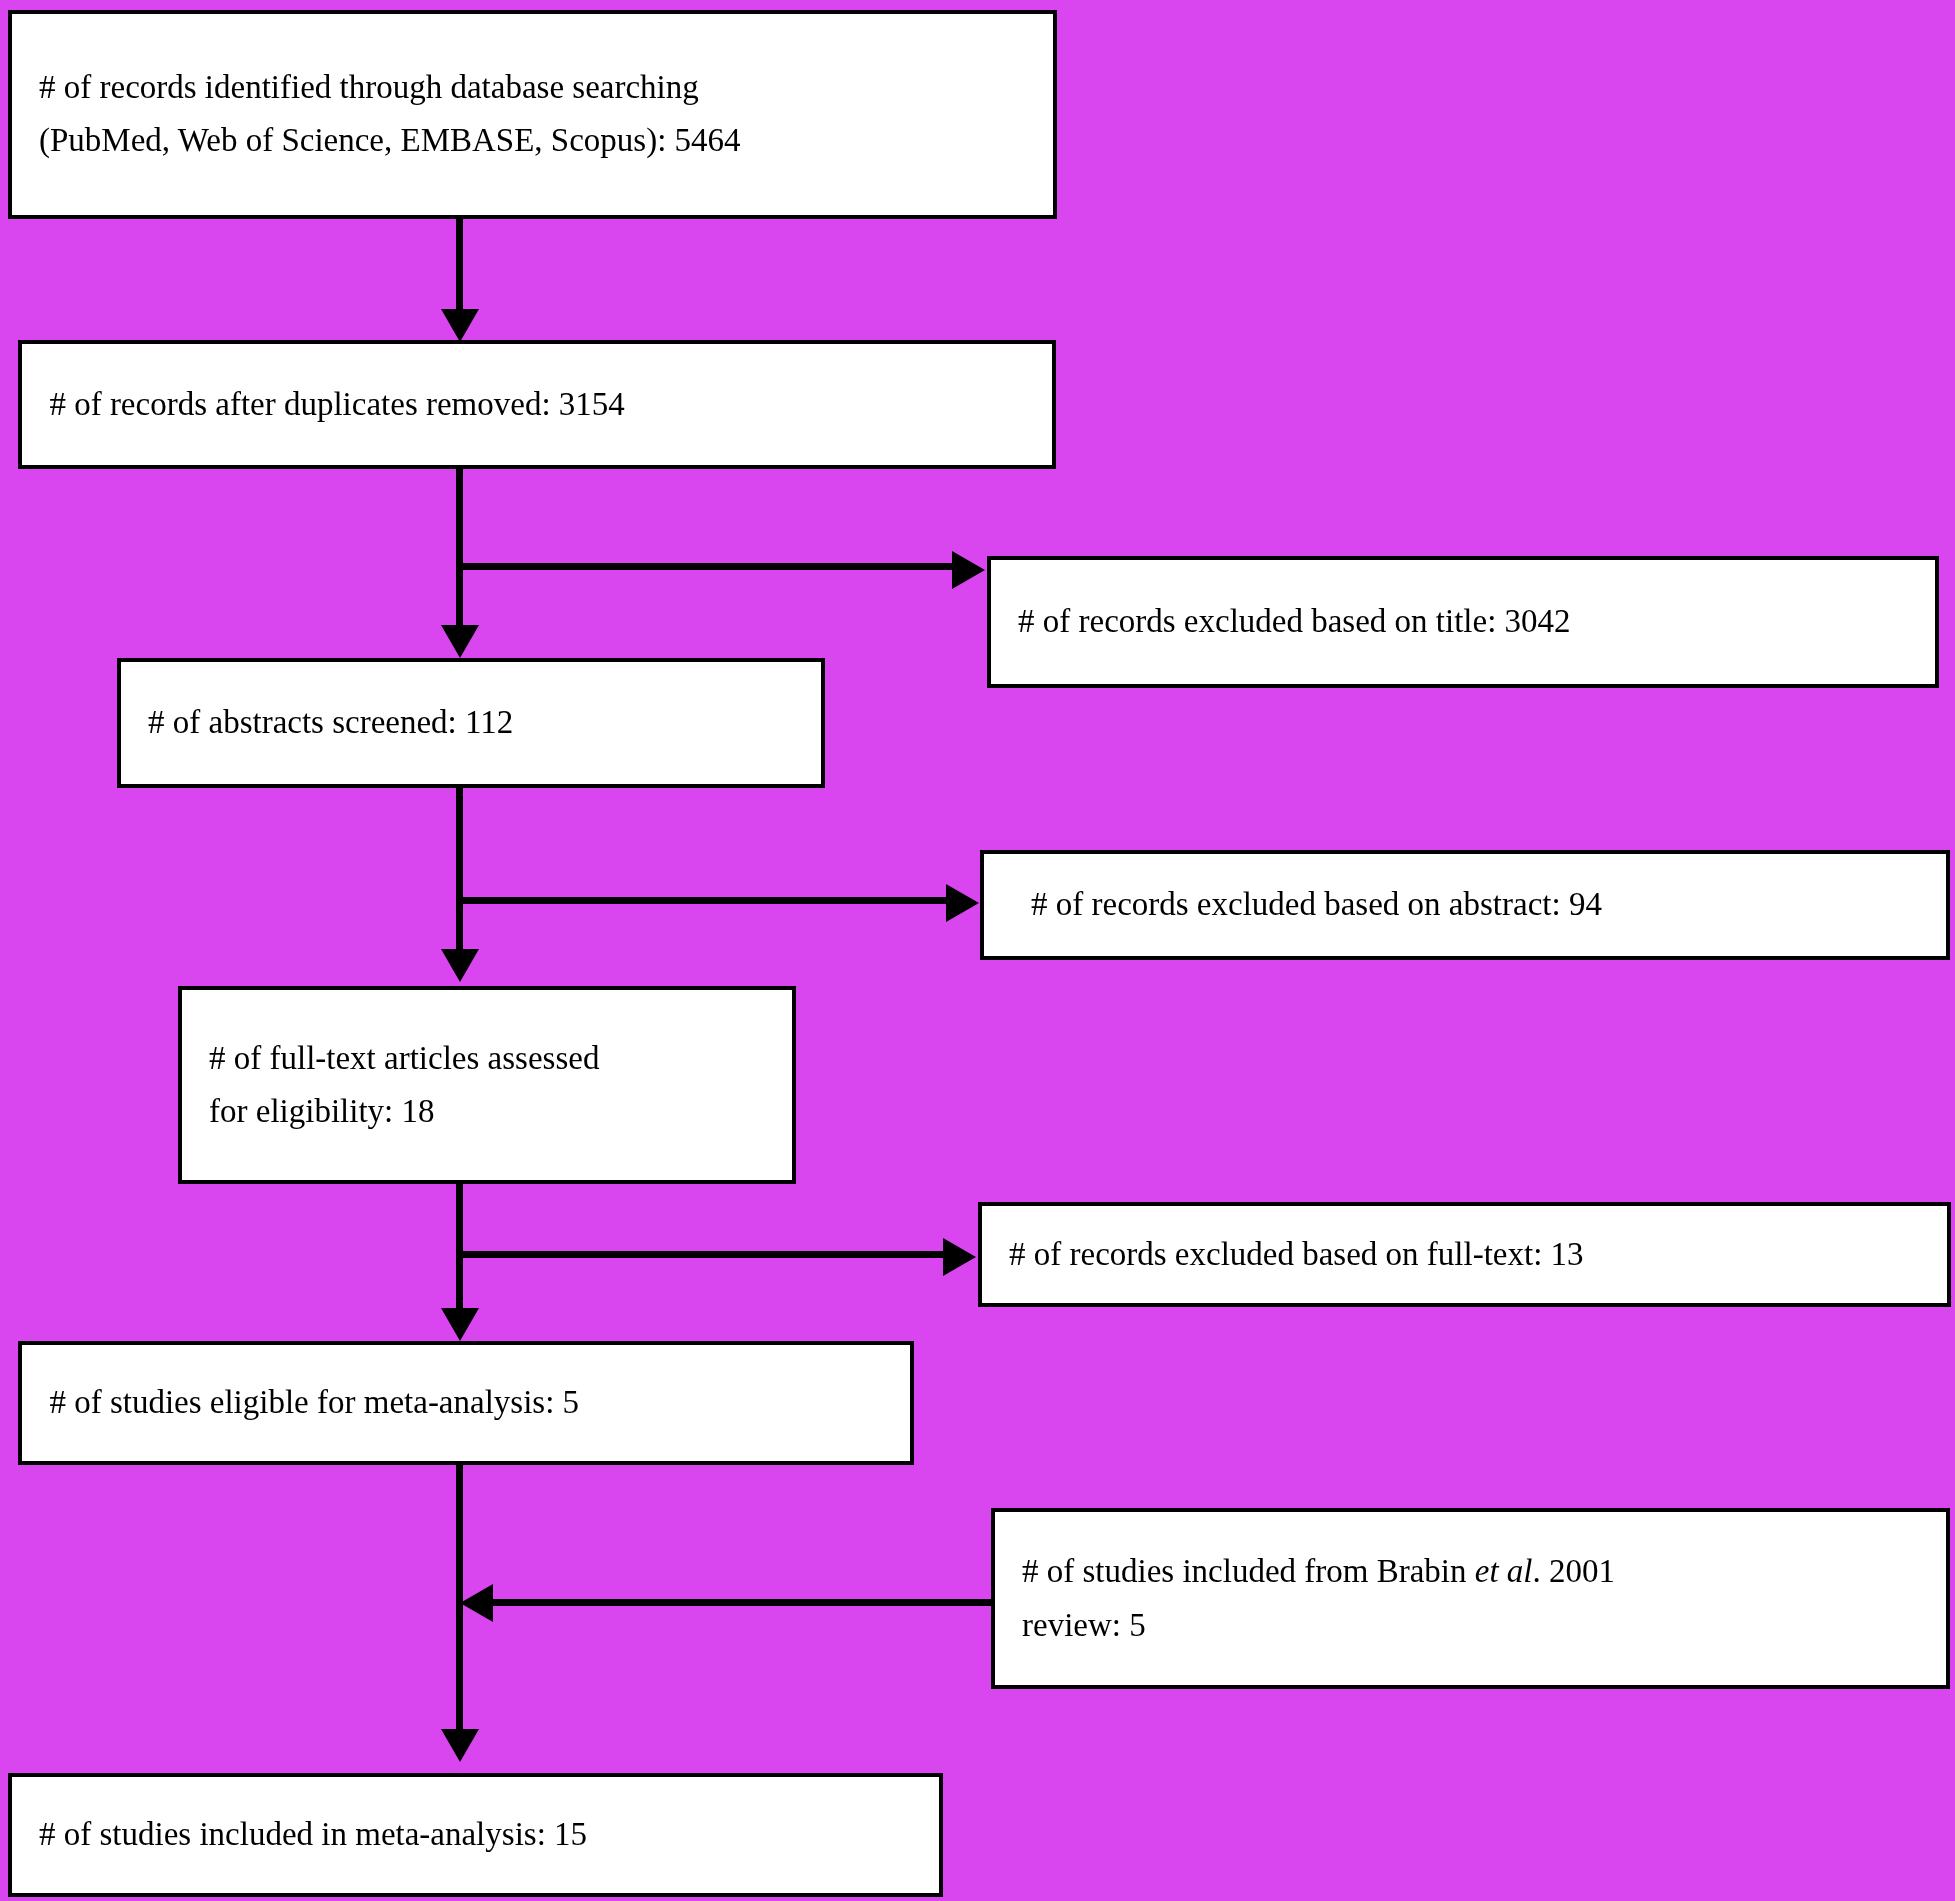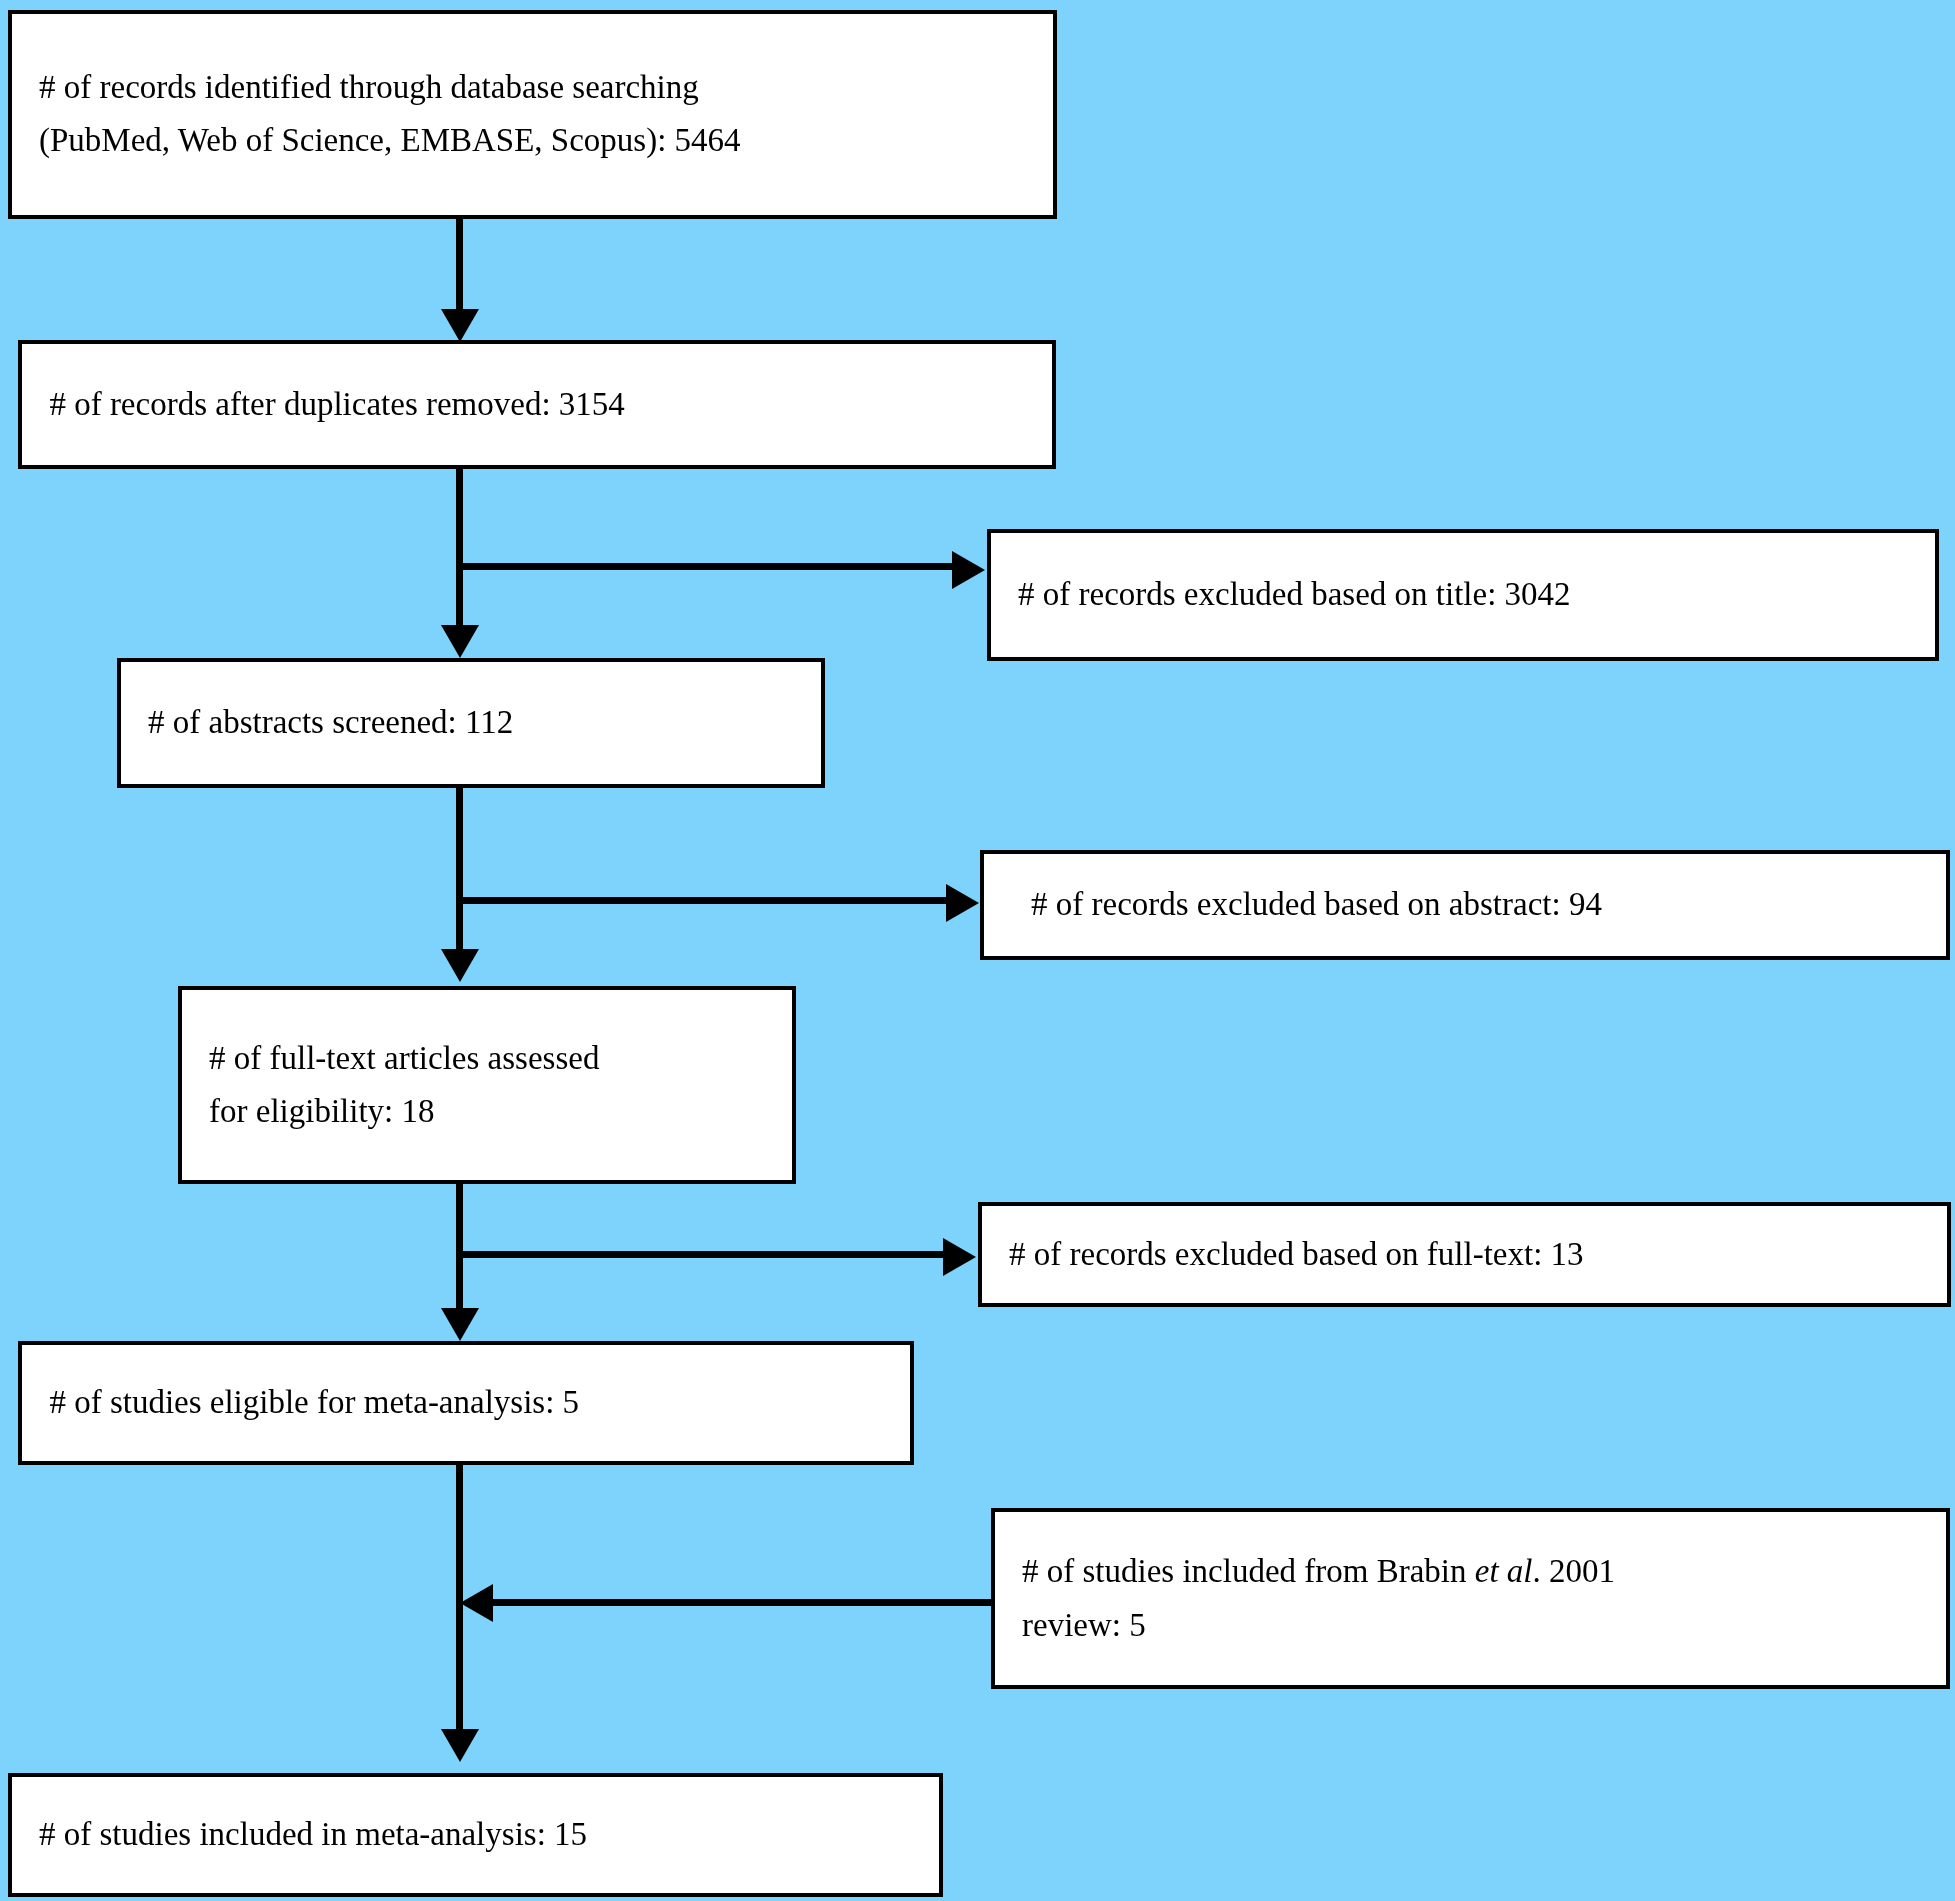--- a/index.html
+++ b/index.html
@@ -5,21 +5,21 @@
 <style>
   html, body {
     margin: 0;
     padding: 0;
     background: #ffffff;
   }
   #diagram-root {
     position: relative;
     width: 1955px;
     height: 1902px;
-    background: #7dd3fc;
+    background: #d946ef;
     font-family: "Liberation Serif", "DejaVu Serif", serif;
     color: #000000;
     overflow: hidden;
   }
   .flow-box {
     position: absolute;
     box-sizing: border-box;
     border: 4.7px solid #000000;
     background: #ffffff;
     display: flex;
@@ -94,21 +94,21 @@
   <div class="flow-box" style="left:18.4px; top:340px; width:1038px; height:129px;">
     <div class="box-text"># of records after duplicates removed: 3154</div>
   </div>
 
   <div class="connector v-line" style="left:456px; top:469px; height:158px;"></div>
   <div class="arrow-down" style="left:441px; top:625px;"></div>
 
   <div class="connector h-line" style="left:460px; top:563px; width:493px;"></div>
   <div class="arrow-right" style="left:952px; top:551px;"></div>
 
-  <div class="flow-box" style="left:987px; top:529px; width:952px; height:132px;align-items:flex-end;">
+  <div class="flow-box" style="left:987px; top:556px; width:952px; height:132px;align-items:flex-end;">
     <div class="box-text"># of records excluded based on title: 3042</div>
   </div>
 
   <div class="flow-box" style="left:117px; top:658px; width:708px; height:130px;">
     <div class="box-text"># of abstracts screened: 112</div>
   </div>
 
   <div class="connector v-line" style="left:456px; top:788px; height:163px;"></div>
   <div class="arrow-down" style="left:441px; top:949px;"></div>
 

